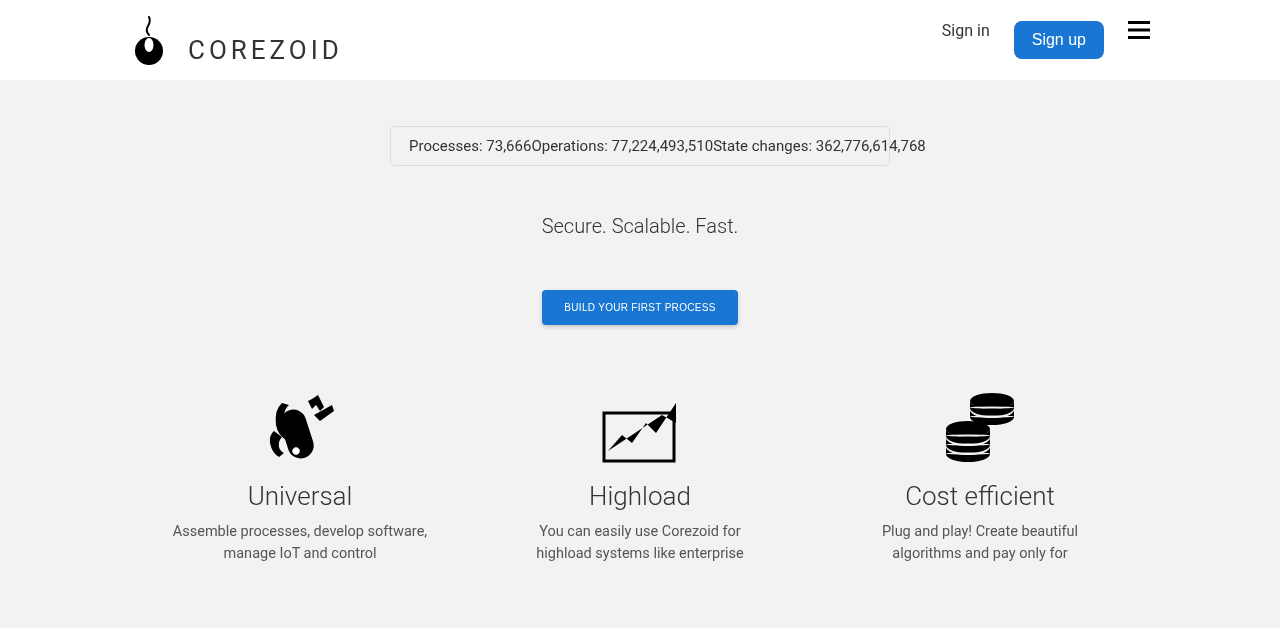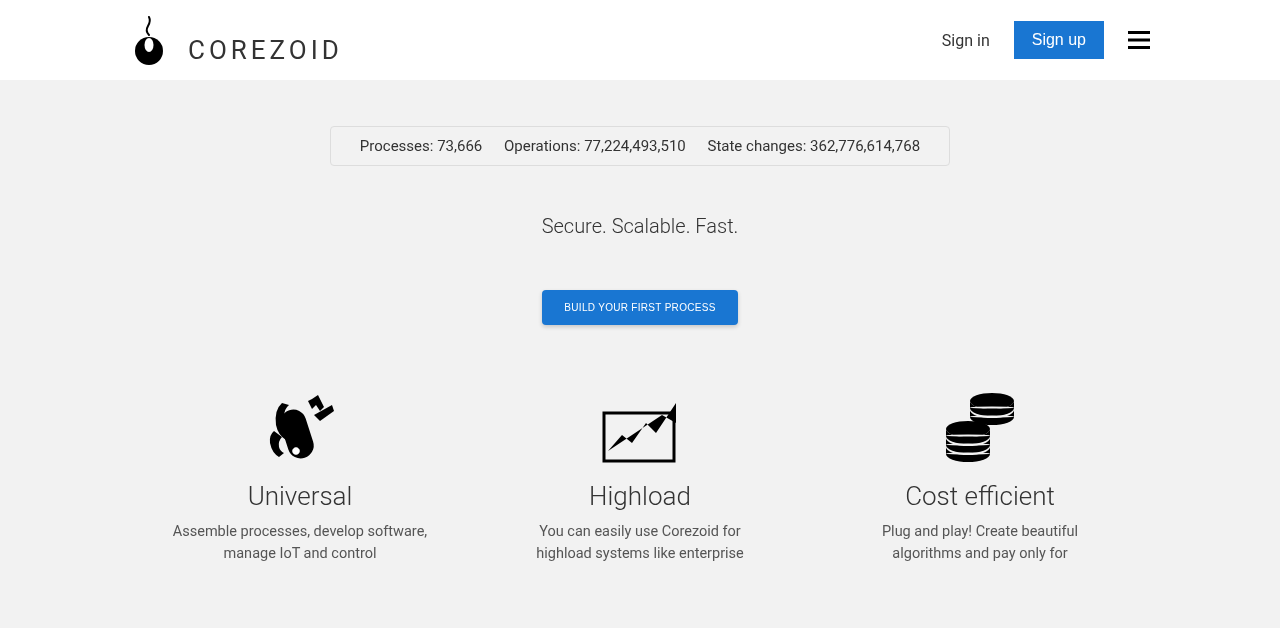--- a/index.html
+++ b/index.html
@@ -3,27 +3,27 @@
   <meta charset="utf-8">
   <style>
     * { margin: 0; padding: 0; box-sizing: border-box; }
     body { font-family: -apple-system, BlinkMacSystemFont, "Segoe UI", Roboto, "Helvetica Neue", Arial, sans-serif; background: #f2f2f2; color: #333; }
     
     .header { background: #fff; height: 80px; display: flex; align-items: center; padding: 0 40px; }
     .header-inner { width: 100%; max-width: 1020px; margin: 0 auto; display: flex; align-items: center; justify-content: space-between; }
     .logo-wrap { display: flex; align-items: flex-end; gap: 20px; }
     .logo-icon svg { width: 38px; height: 50px; display: block; }
     .logo-text { font-size: 26px; font-weight: 400; letter-spacing: 4px; color: #333; }
-    .header-right { display: flex; align-items: center; gap: 24px; }
+    .header-right { display: flex; gap: 24px; }
     .signin { color: #333; font-size: 16px; text-decoration: none; cursor: pointer; }
-    .signup { background: #1976d2; color: #fff; font-size: 16px; font-weight: 500; padding: 10px 18px; border-radius: 0; border: none; cursor: pointer; }
+    .signup { background: #1976d2; color: #fff; font-size: 16px; font-weight: 500; padding: 10px 18px; border-radius: 8px; border: none; cursor: pointer; }
     .menu-icon { cursor: pointer; }
     .menu-icon svg { width: 22px; height: 18px; display: block; }
     
-    .stats-bar { width: 620px; max-width: 90%; margin: 46px auto 0; background: transparent; border: 1px solid #ddd; border-radius: 4px; display: flex; justify-content: space-around; padding: 10px 18px; font-size: 15px; color: #333; }
+    .stats-bar { width: 500px; max-width: 90%; margin: 46px auto 0; background: transparent; border: 1px solid #ddd; border-radius: 4px; display: flex; justify-content: space-around; padding: 10px 18px; font-size: 15px; color: #333; }
     .stat { white-space: nowrap; }
     
     .hero { text-align: center; margin-top: 48px; }
     .hero-title { font-size: 40px; font-weight: 300; color: #333; }
     .hero-title-bold { font-weight: 600; }
     .hero-sub { font-size: 20px; font-weight: 300; color: #333; margin-top: 22px; }
     .cta { display: inline-block; margin-top: 52px; background: #1976d2; color: #fff; font-size: 10px; font-weight: 500; letter-spacing: 0.3px; padding: 12px 22px; border-radius: 4px; border: none; cursor: pointer; box-shadow: 0 2px 4px rgba(0,0,0,0.18); }
     
     .features { display: flex; justify-content: center; gap: 80px; margin-top: 60px; padding: 0 40px 40px; }
     .feature { text-align: center; width: 260px; }

